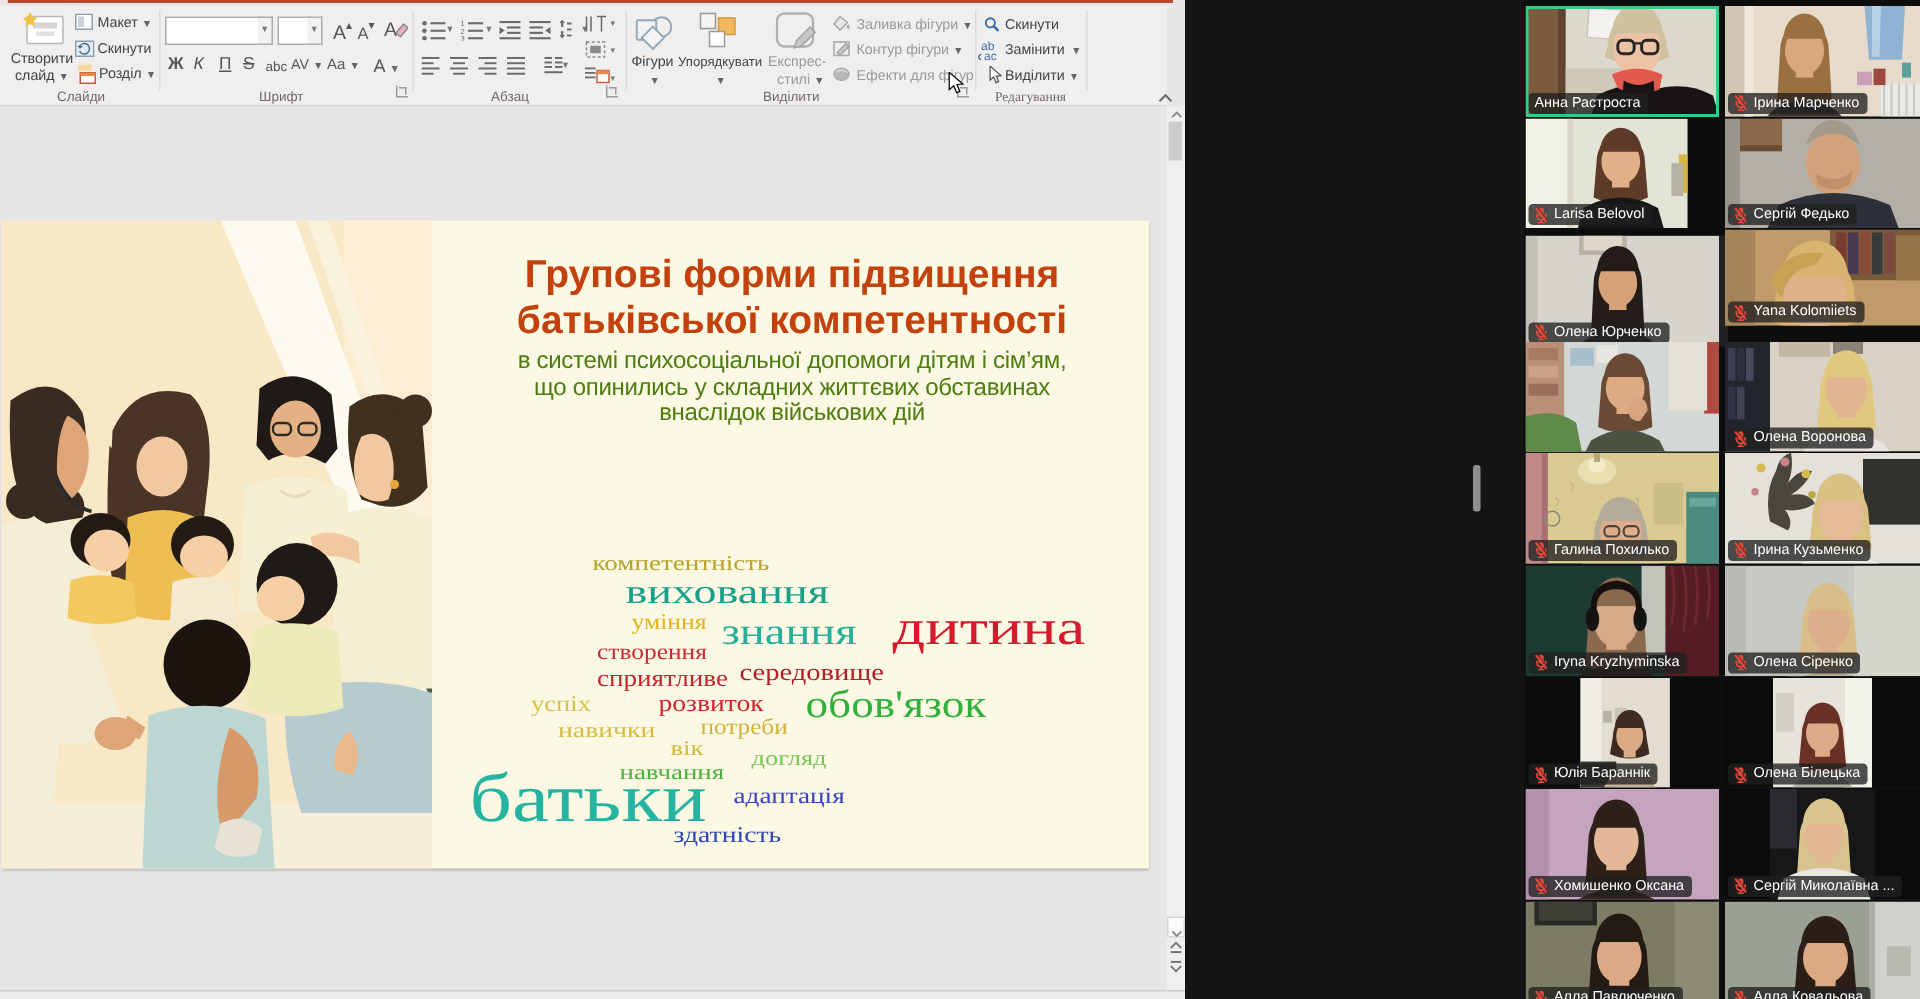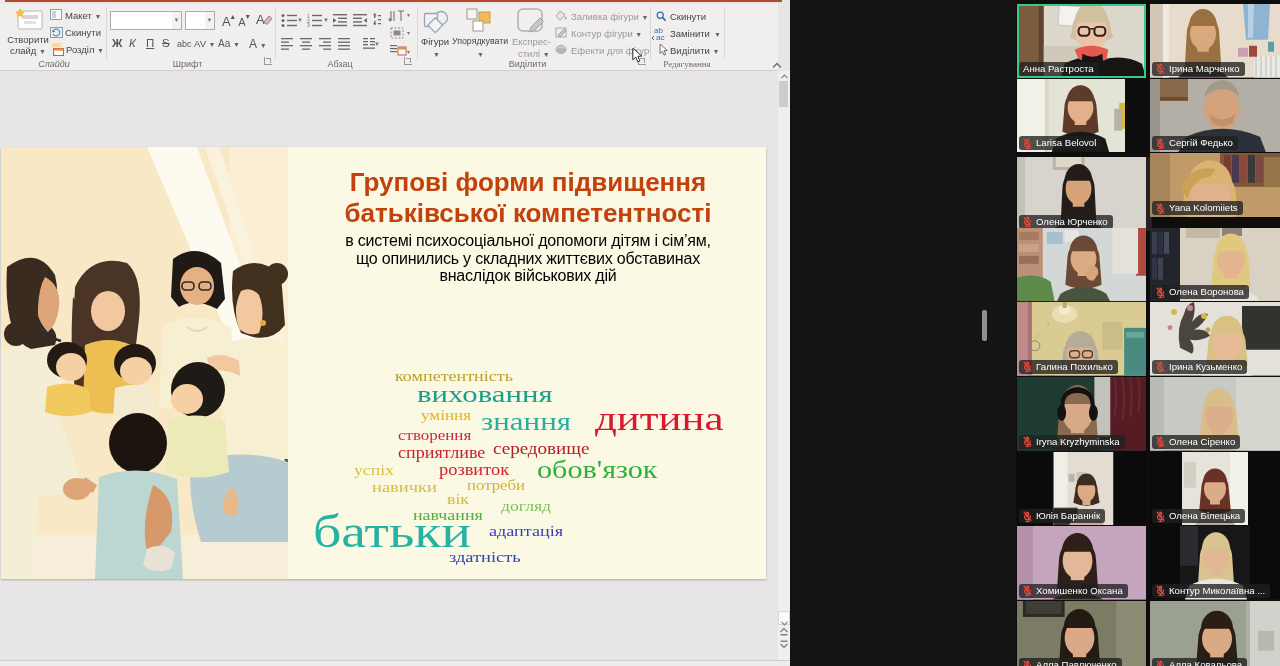--- a/index.html
+++ b/index.html
@@ -17,21 +17,21 @@
   .launch{position:absolute;width:7px;height:7px;border-left:1px solid #9a9a9a;border-bottom:1px solid #9a9a9a;}
   .launch:after{content:"";position:absolute;left:1px;bottom:1px;width:4px;height:4px;border-right:1px solid #9a9a9a;border-top:1px solid #9a9a9a;}
   
   #work{position:absolute;left:0;top:71px;width:778px;height:589px;background:#e7e5e5;}
   #slide{position:absolute;left:1px;top:147px;width:765px;height:432px;background:#fbf8e4;box-shadow:0 1px 2px rgba(0,0,0,.25);}
   #statusbar{position:absolute;left:0;top:660px;width:790px;height:6px;background:#ececea;border-top:1px solid #cfcccc;}
   
   #vscroll{position:absolute;left:778px;top:71px;width:12px;height:589px;background:#f0eeee;}
   
   #title{position:absolute;left:292px;top:20px;width:470px;text-align:center;font-weight:bold;font-size:26px;line-height:31.2px;color:#c2410c;letter-spacing:0px;}
-  #subtitle{position:absolute;left:292px;top:85px;width:470px;text-align:center;font-size:16px;line-height:17.5px;letter-spacing:-0.2px;color:#000000;}
+  #subtitle{position:absolute;left:292px;top:85px;width:470px;text-align:center;font-size:16px;line-height:17.5px;letter-spacing:-0.2px;color:#4d7c0f;}
   .wc{position:absolute;font-family:"Liberation Serif",serif;white-space:nowrap;line-height:1;}
   
   #grid{position:absolute;left:1016px;top:0;width:264px;height:666px;background:#0d0d0d;}
   .tile{position:absolute;width:130px;height:73px;overflow:hidden;background:#222;}
   .tile svg{position:absolute;left:0;top:0;}
   .nlabel{position:absolute;left:2px;bottom:2px;height:14px;background:rgba(32,32,32,.78);border-radius:3px;color:#fff;font-size:10.5px;line-height:14px;padding:0 5px 0 4px;white-space:nowrap;display:flex;align-items:center;}
   .nlabel svg{position:static;margin-right:4px;flex:none;}
   #divgrip{position:absolute;left:982px;top:310px;width:5px;height:31px;background:#8f8f8f;border-radius:2px;}
 </style>
 </head>
@@ -41,21 +41,21 @@
     <div id="redbar"></div>
     <div style="position:absolute;left:0;top:0;width:5px;height:4px;background:#e9e7e7;"></div>
     <div id="ribbon">
 
       <div class="rsep" style="left:106px"></div>
       <div class="rsep" style="left:275px"></div>
       <div class="rsep" style="left:417px"></div>
       <div class="rsep" style="left:650px"></div>
       <div class="rsep" style="left:724px"></div>
 
-      <div class="glabel" style="left:10px;width:88px;font-style:italic;">Слайди</div>
+      <div class="glabel" style="left:10px;width:88px;">Слайди</div>
       <div class="glabel" style="left:130px;width:115px;">Шрифт</div>
       <div class="glabel" style="left:290px;width:100px;">Абзац</div>
       <div class="glabel" style="left:470px;width:115px;">Виділити</div>
       <div class="glabel" style="left:650px;width:74px;font-family:Liberation Serif, serif;">Редагування</div>
       <div class="launch" style="left:264px;top:53px;"></div>
       <div class="launch" style="left:404px;top:53px;"></div>
       <div class="launch" style="left:638px;top:53px;"></div>
 
       <svg class="abs" style="left:14px;top:3px" width="30" height="24" viewBox="0 0 30 24">
         <rect x="4" y="4" width="24" height="18" rx="1" fill="#fff" stroke="#b9b6b4"></rect>
@@ -814,21 +814,21 @@
           <svg width="9" height="11" viewBox="0 0 9 11">
             <g fill="#e14b3b">
               <rect x="2.6" y="0.5" width="3.6" height="6" rx="1.8"></rect>
               <path d="M1 4.5 v1.2 a3.5 3.5 0 0 0 7 0 V4.5 h-1.2 v1.2 a2.3 2.3 0 0 1 -4.6 0 V4.5z"></path>
               <rect x="3.9" y="8.6" width="1.2" height="1.6"></rect>
               <rect x="2.4" y="10" width="4.2" height="1"></rect>
             </g>
             <path d="M0.8 0.8 L8 10" stroke="#e14b3b" stroke-width="1.3"></path>
             <path d="M1.8 0 L9 9.2" stroke="#6e2a24" stroke-width="0.7"></path>
           </svg>
-          <span>Контур Миколаївна ...</span>
+          <span>Сергій Миколаївна ...</span>
         </div>
       </div>
   <div class="tile" style="left:1px;top:600.8px;width:129px;height:73.6px">
         <svg width="129" height="73.6" viewBox="0 0 130 74" preserveAspectRatio="none">
           <rect width="130" height="74" fill="#7c7c64"></rect>
           <rect x="6" y="0" width="42" height="16" fill="#2a2a26"></rect>
           <rect x="9" y="0" width="36" height="13" fill="#3e3e36"></rect>
           <rect x="100" y="0" width="30" height="74" fill="#8c8c74"></rect>
           <path d="M44.25 37 a 18.75 22.5 0 0 1 37.5 0 l 2 30 q -20.75 9.9 -41.5 0 z" fill="#241a14"></path>
           <ellipse cx="63" cy="37" rx="15" ry="18" fill="#dca987"></ellipse>

